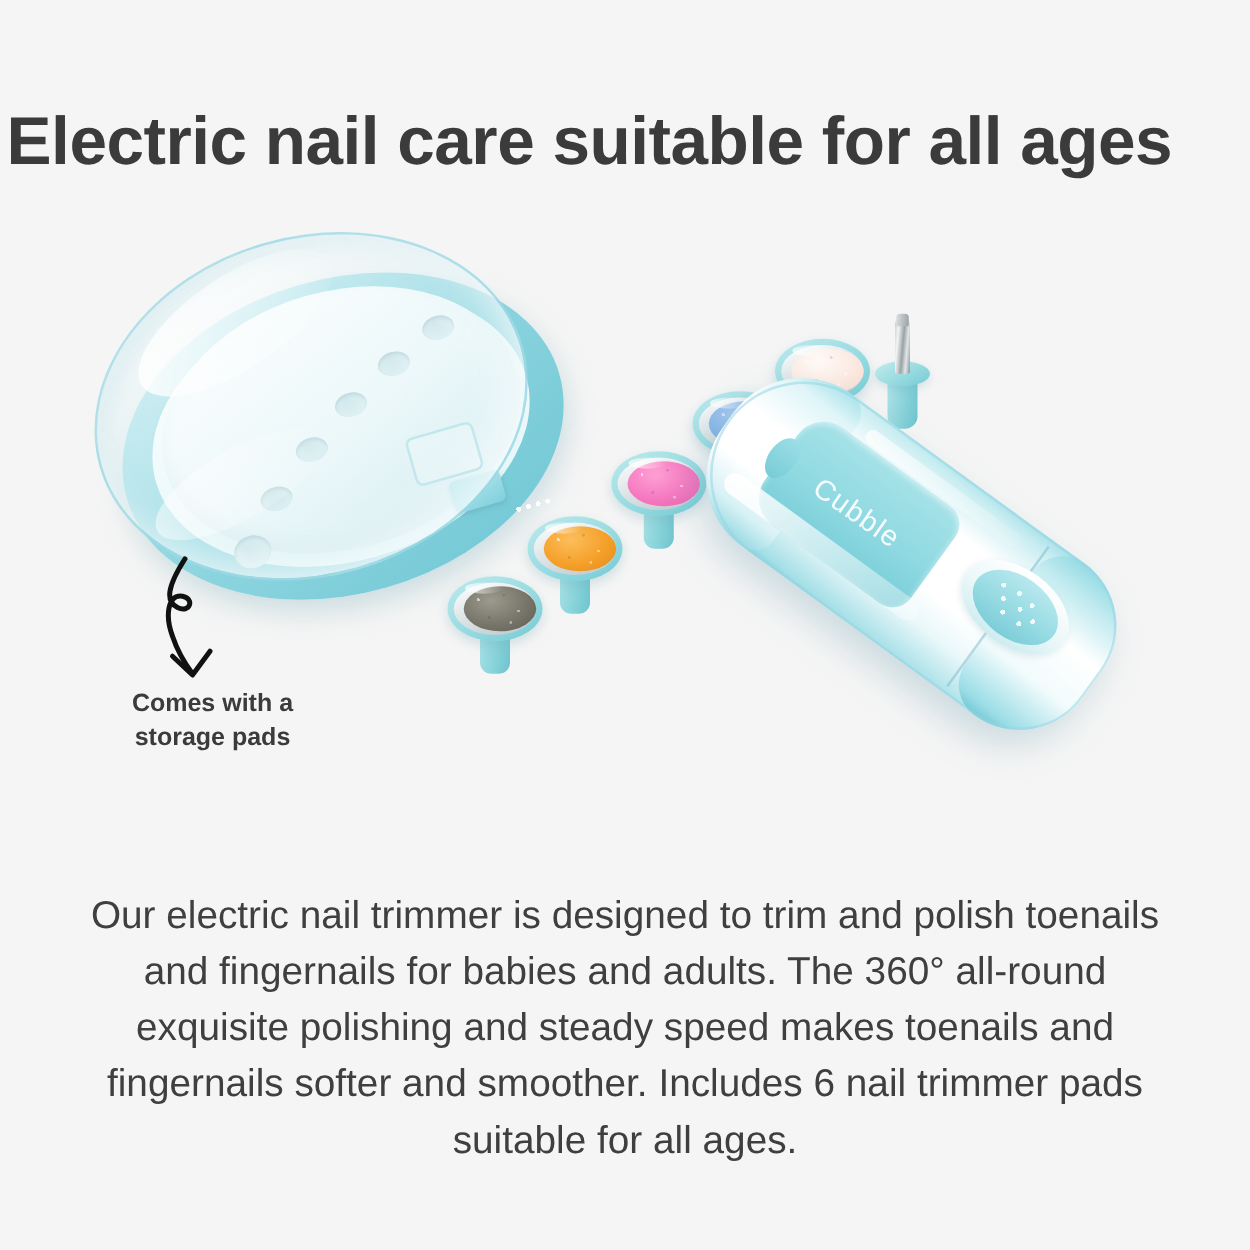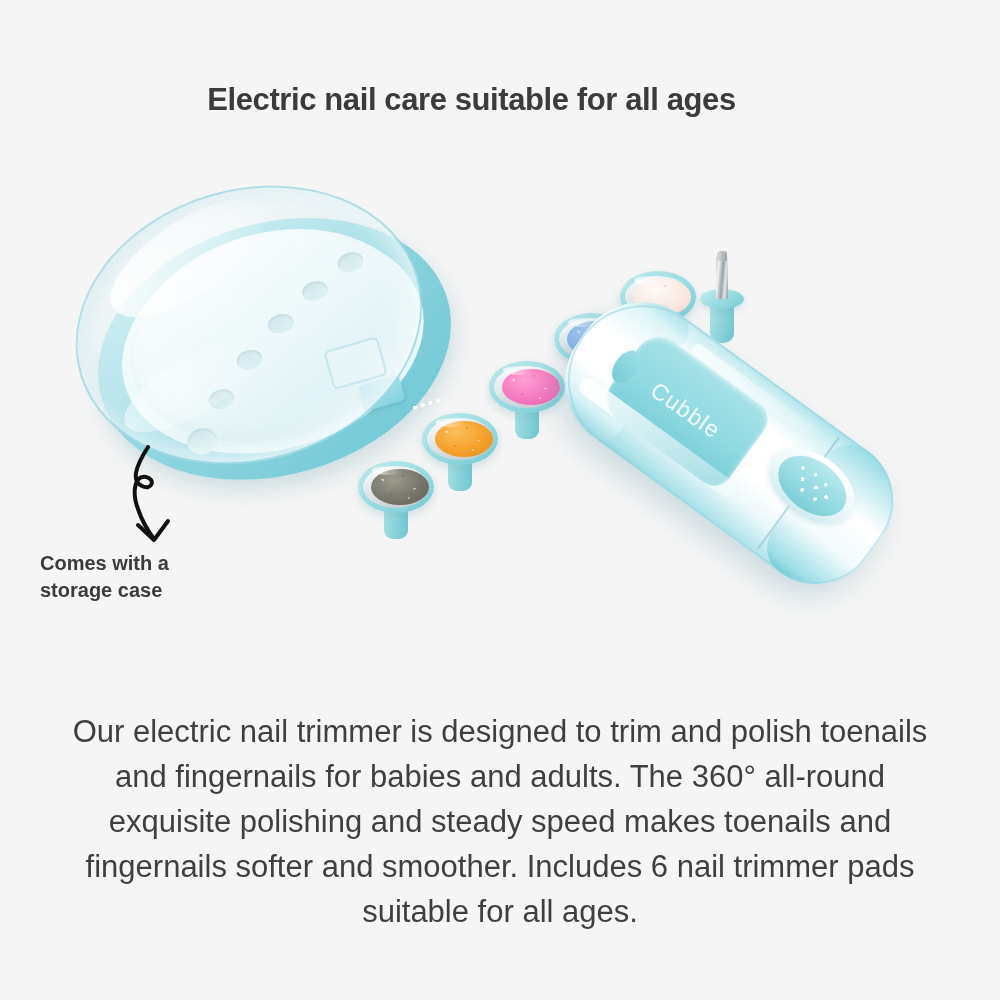--- a/index.html
+++ b/index.html
@@ -16,21 +16,21 @@
     position: relative;
   }
 
   
   .headline {
     position: absolute;
     top: 82px;
     left: 0;
     width: 943px;
     text-align: center;
-    font-size: 31px;
+    font-size: 54px;
     font-weight: bold;
     color: #3b3b3b;
     letter-spacing: -0.4px;
   }
 
   
   .hero {
     position: absolute;
     top: 155px;
     left: 0;
@@ -164,20 +164,21 @@
     left: 108px;
     top: 290px;
     width: 110px;
     height: 110px;
   }
   .annotation-caption {
     position: absolute;
     left: 40px;
     top: 395px;
     width: 260px;
+    text-align: center;
     font-size: 20px;
     font-weight: bold;
     color: #3b3b3b;
     line-height: 1.35;
   }
 
   
   .pad {
     position: absolute;
     width: 76px;
@@ -470,21 +471,21 @@
 
   <div class="annotation-arrow">
     <svg width="110" height="110" viewBox="0 0 110 110" fill="none">
       <path d="M40 2 C26 24, 24 36, 34 41 C44 46, 48 34, 38 32 C26 30, 24 48, 30 64 C34 76, 40 86, 46 94" stroke="#111111" stroke-width="4" stroke-linecap="round" fill="none"></path>
       <path d="M30 80 L46 95 L60 76" stroke="#111111" stroke-width="4" stroke-linecap="round" stroke-linejoin="round" fill="none"></path>
     </svg>
   </div>
 
   <div class="annotation-caption">
     <div>Comes with a</div>
-    <div>storage case</div>
+    <div>storage pads</div>
   </div>
 
   <div class="pad" style="left:358px; top:300px;">
     <div class="pad-stem"></div>
     <div class="pad-head">
       <div class="pad-ring">
         <div class="pad-disc" style="background:radial-gradient(ellipse at 38% 32%, #9c998d 0%, #78756a 55%, #5f5c53 100%);"></div>
       </div>
       <div class="pad-gloss"></div>
     </div>

